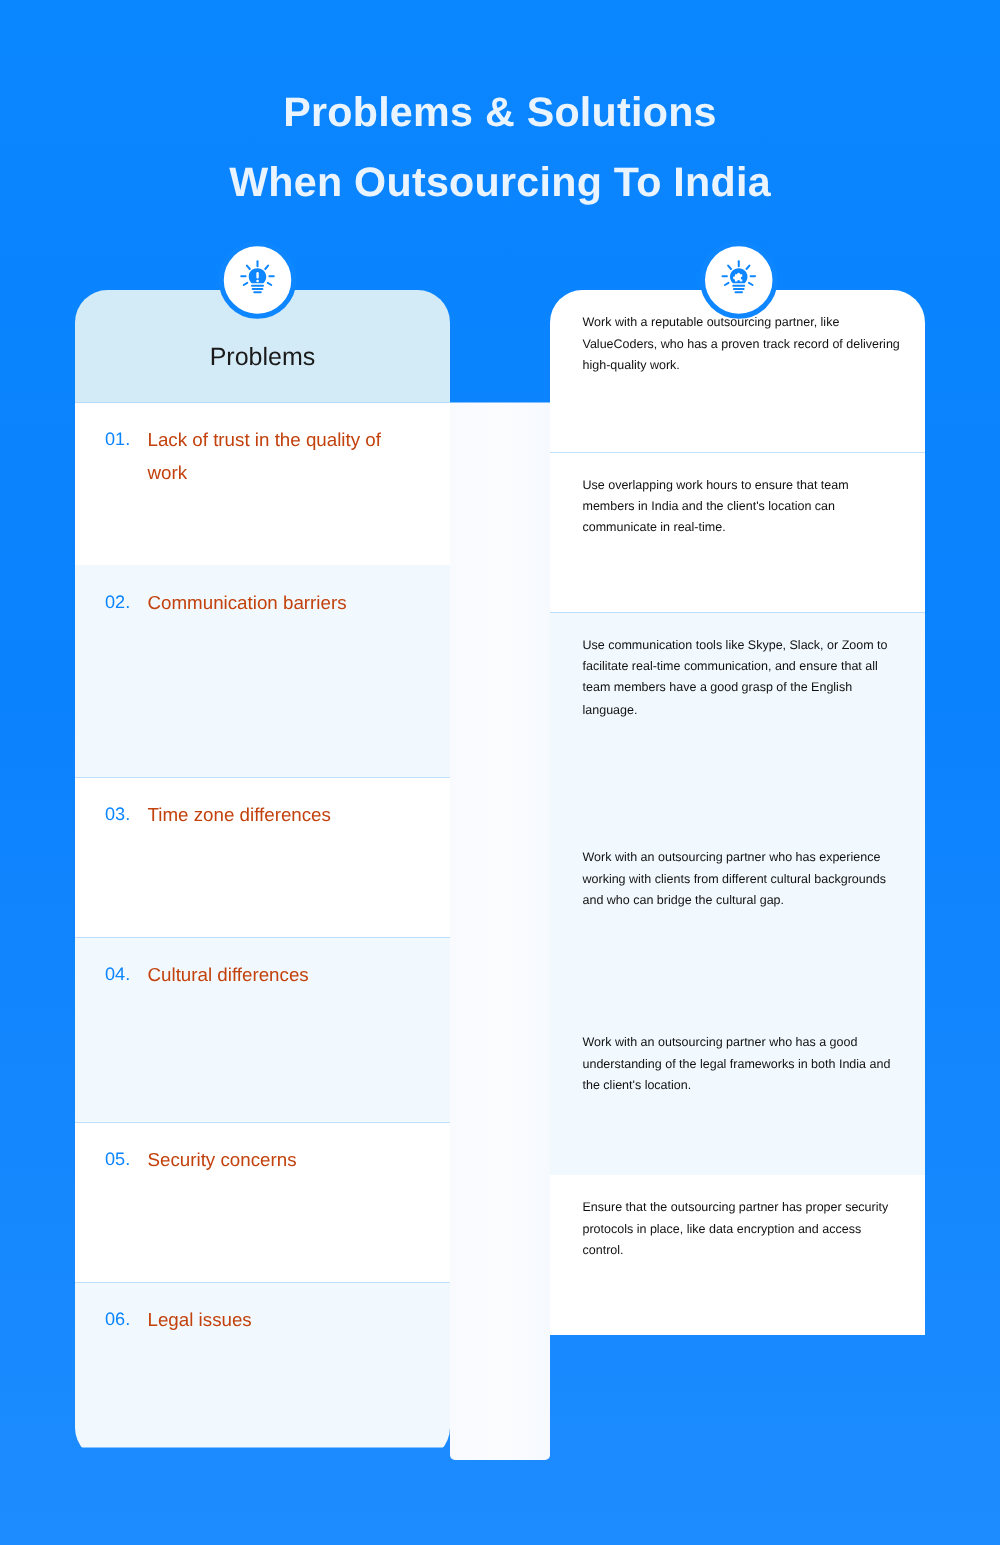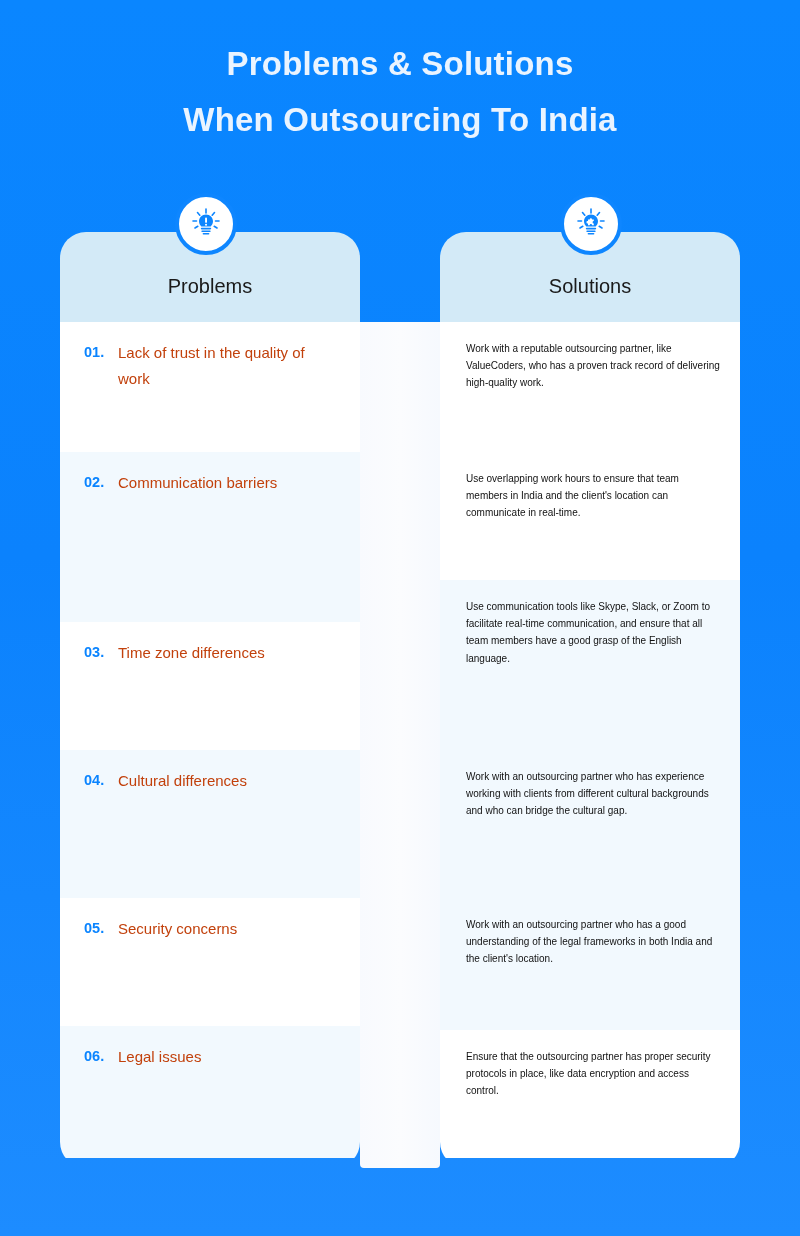--- a/index.html
+++ b/index.html
@@ -6,21 +6,21 @@
   html, body { width:800px; height:1236px; }
   body {
     font-family:"Liberation Sans", sans-serif;
     background: linear-gradient(180deg, #0A86FF 0%, #0B82FD 45%, #1D8CFF 100%);
     overflow:hidden;
     position:relative;
   }
 
   
   .title-block {
-    padding-top:36px;
+    padding-top:62px;
     text-align:center;
   }
   .title-line {
     font-size:33px;
     font-weight:bold;
     color:#EAF4FF;
     letter-spacing:.2px;
     line-height:1.7;
   }
 
@@ -100,21 +100,21 @@
     display:flex;
     align-items:flex-start;
     padding:18px 24px 12px 24px;
   }
   .row.alt  { background:#F2F9FE; }
   .row.base { background:#FFFFFF; }
 
   
   .prob-num {
     color:#0A84FF;
-    font-weight:bold;
+    font-weight:normal;
     font-size:14.5px;
     line-height:1.72;
     min-width:34px;
     flex-shrink:0;
   }
   .prob-text {
     color:#c2410c;
     font-size:15px;
     line-height:1.72;
   }
@@ -220,23 +220,20 @@
       </div>
     </div>
   </div>
 
   <div class="gap">
     <div class="gap-head"></div>
     <div class="gap-body"></div>
   </div>
 
   <div class="column col-right">
-    <div class="col-head">
-      <span class="col-head-text">Solutions</span>
-    </div>
     <div class="col-body">
       <div class="row base h1">
         <span class="sol-text">Work with a reputable outsourcing partner, like ValueCoders, who has a proven track record of delivering high-quality work.</span>
       </div>
       <div class="row base h3">
         <span class="sol-text">Use overlapping work hours to ensure that team members in India and the client's location can communicate in real-time.</span>
       </div>
       <div class="row alt h2">
         <span class="sol-text">Use communication tools like Skype, Slack, or Zoom to facilitate real-time communication, and ensure that all team members have a good grasp of the English language.</span>
       </div>

